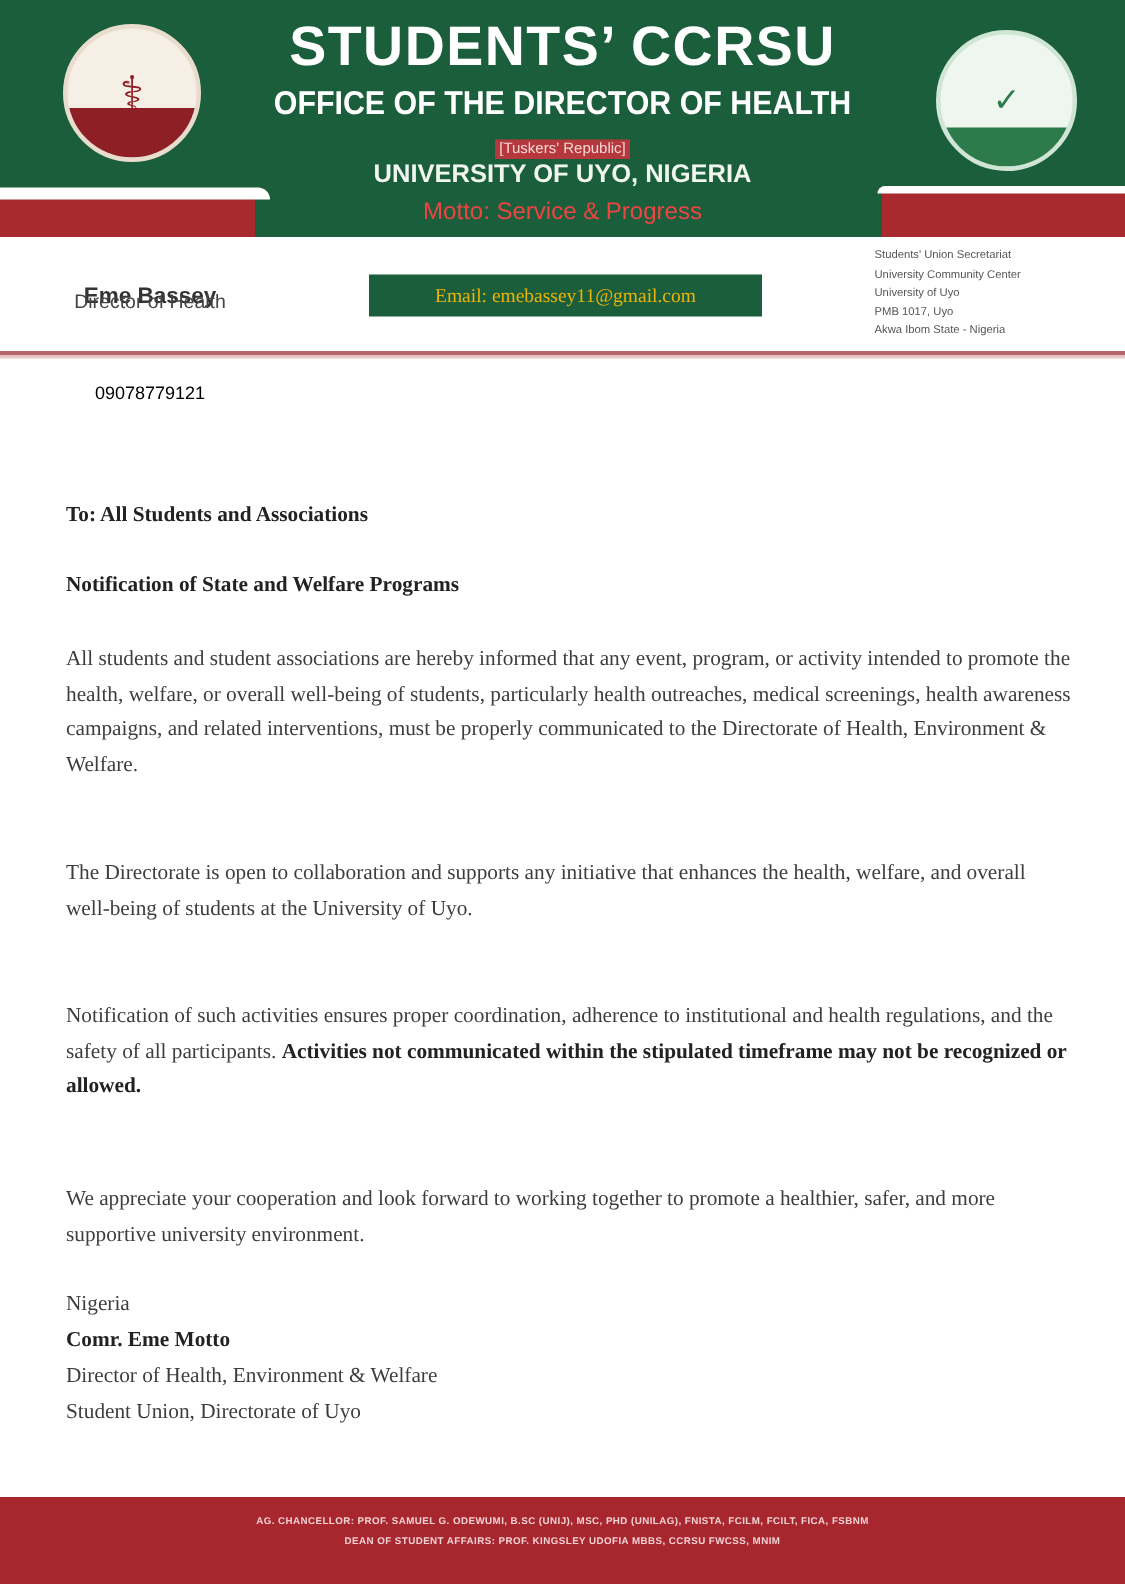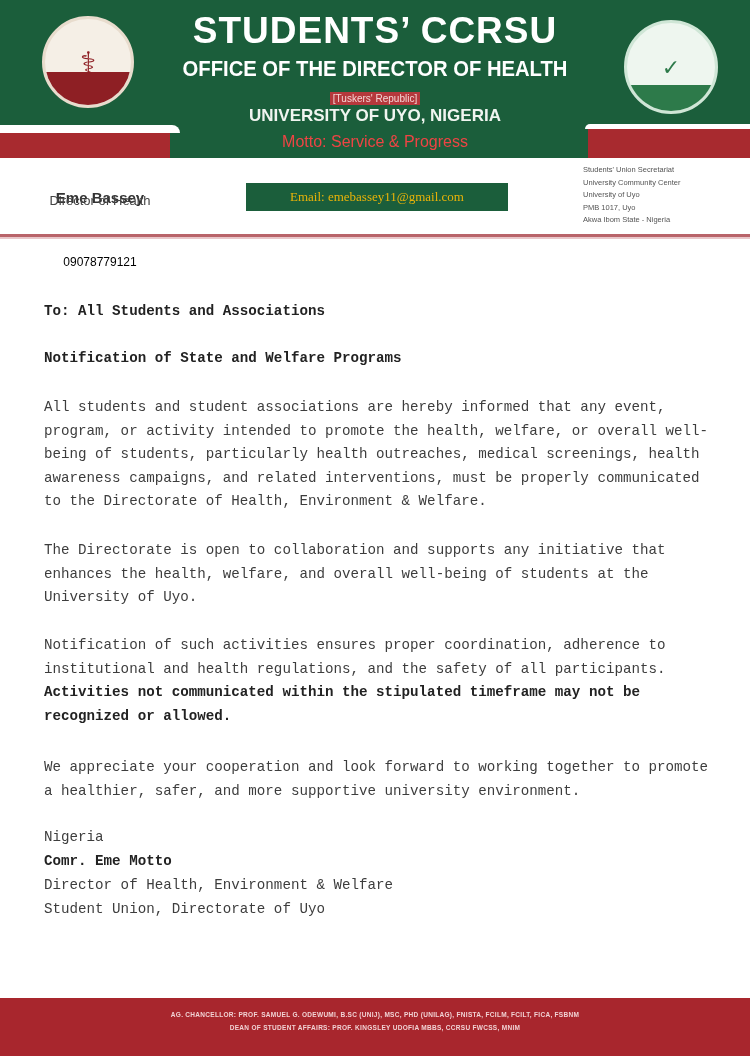--- a/index.html
+++ b/index.html
@@ -81,21 +81,21 @@
     font-family: "Liberation Sans", sans-serif; font-size: 7.5px; line-height: 12.6px; color: #555;
   }
   .rule {
     position: absolute; left: 0; top: 234px; width: 750px; height: 3px; background: #b9646a;
   }
   .rule2 {
     position: absolute; left: 0; top: 237px; width: 750px; height: 2px; background: #e9c7ca;
   }
   .body-text {
     position: absolute; left: 44px; width: 670px;
-    font-family: Liberation Mono, monospace; font-size: 14.2px; line-height: 23.5px; color: #3d3d3d;
+    font-family: Liberation Serif, serif; font-size: 14.2px; line-height: 23.5px; color: #3d3d3d; margin-top: 32px;
   }
   .bold { font-weight: bold; color: #222; }
   .footer {
     position: absolute; left: 0; top: 998px; width: 750px; height: 58px; background: #a8262d;
   }
   .footer-line {
     position: absolute; left: 0; width: 750px; text-align: center;
     font-family: "Liberation Sans", sans-serif; font-weight: bold; font-size: 6.5px; color: #f1d2d4; letter-spacing: 0.3px;
   }
 </style>

